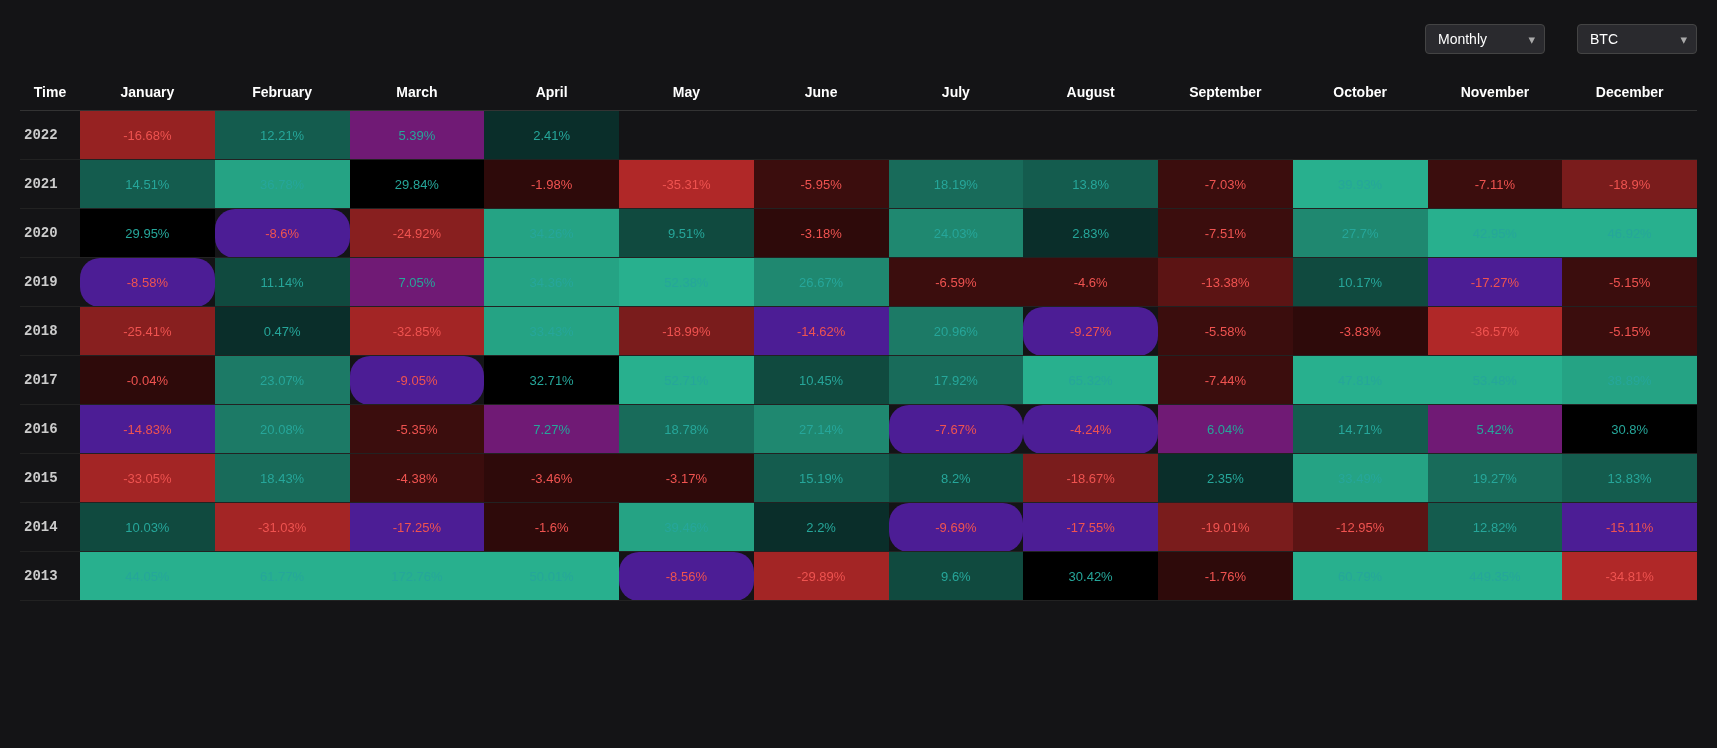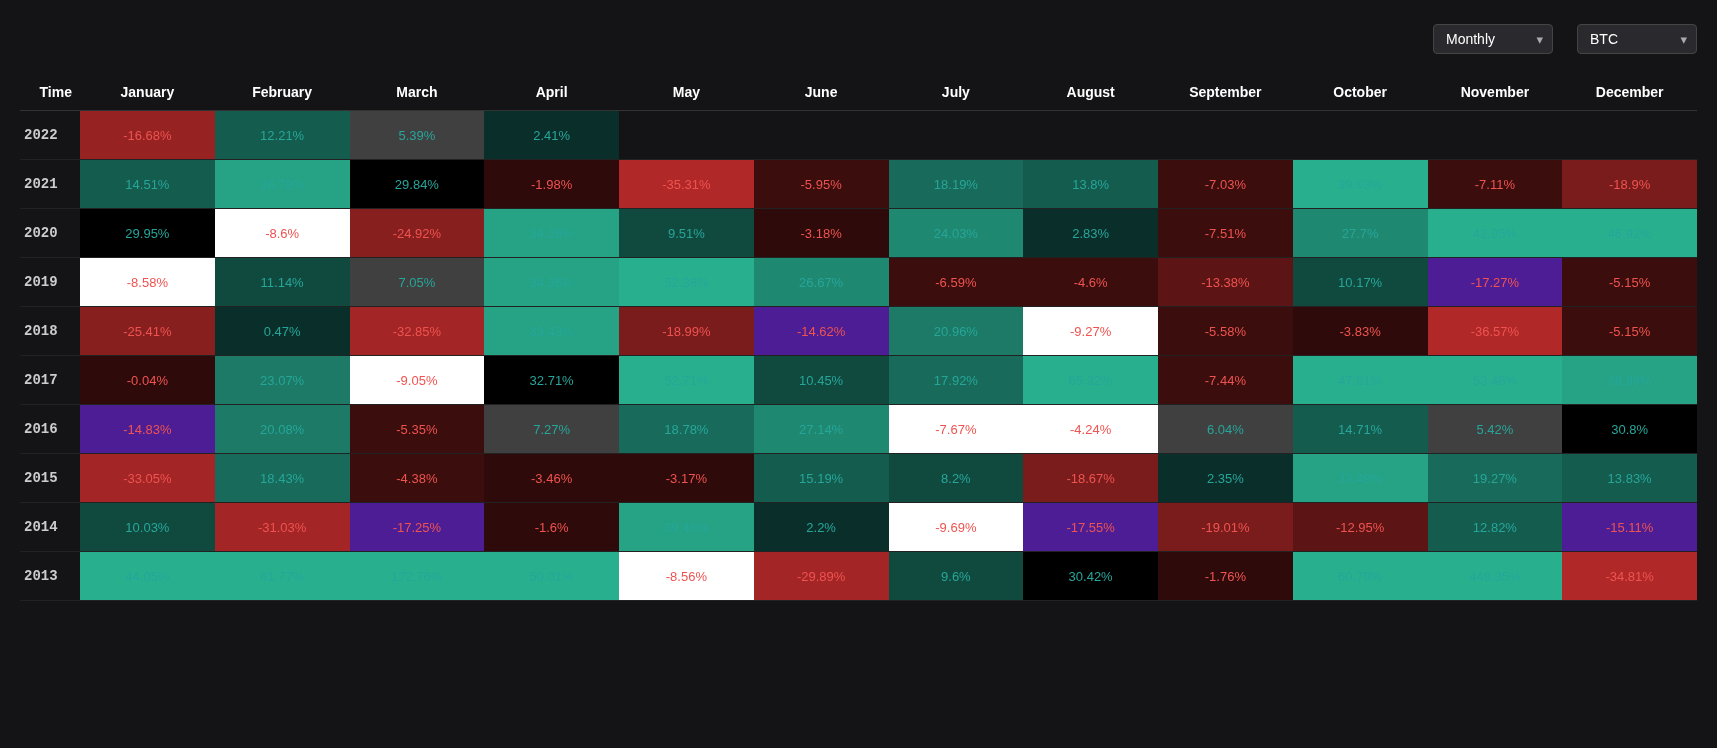--- a/index.html
+++ b/index.html
@@ -17,21 +17,21 @@
       justify-content: space-between;
       margin-bottom: 20px;
     }
     .page-title {
       font-size: 22px;
       font-weight: 600;
       color: #fff;
     }
     .controls {
       display: flex;
-      gap: 24px;
+      gap: 32px;
       align-items: flex-end;
     }
     .control-group {
       display: flex;
       flex-direction: column;
       gap: 4px;
     }
     .control-label {
       color: #aaa;
       font-size: 12px;
@@ -71,21 +71,21 @@
     }
     thead th {
       color: #fff;
       font-weight: 600;
       font-size: 14px;
       padding: 10px 8px;
       text-align: center;
       border-bottom: 1px solid #333;
     }
     thead th.time-col {
-      text-align: right;
+      text-align: center;
       width: 60px;
     }
     tbody td {
       padding: 0;
       height: 48px;
       text-align: center;
       font-size: 13px;
       font-weight: 500;
     }
     tbody td.time-cell {
@@ -102,33 +102,33 @@
       align-items: center;
       justify-content: center;
       height: 48px;
       width: 100%;
     }
     .pos { color: #26a69a; }
     .neg { color: #ef5350; }
 
     
     .bg-pos-1  { background: #0a2e2a; }
-    .bg-pos-2  { background: #404040; }
+    .bg-pos-2  { background: #701a75; }
     .bg-pos-3  { background: #104a3f; }
     .bg-pos-4  { background: #145c4e; }
     .bg-pos-5  { background: #186b5a; }
     .bg-pos-6  { background: #1c7a66; }
     .bg-pos-7  { background: #1f8870; }
     .bg-pos-8  { background: #000000; }
     .bg-pos-9  { background: #25a384; }
     .bg-pos-10 { background: #28b08e; }
 
     .bg-neg-1  { background: #2e0a0a; }
     .bg-neg-2  { background: #3b0d0d; }
-    .bg-neg-3  { background: #ffffff; }
+    .bg-neg-3  { background: #4c1d95; border-radius: 20px; }
     .bg-neg-4  { background: #5c1414; }
     .bg-neg-5  { background: #4c1d95; }
     .bg-neg-6  { background: #7a1c1c; }
     .bg-neg-7  { background: #881f1f; }
     .bg-neg-8  { background: #962222; }
     .bg-neg-9  { background: #a32525; }
     .bg-neg-10 { background: #b02828; }
 
     .bg-empty  { background: transparent; }
 

